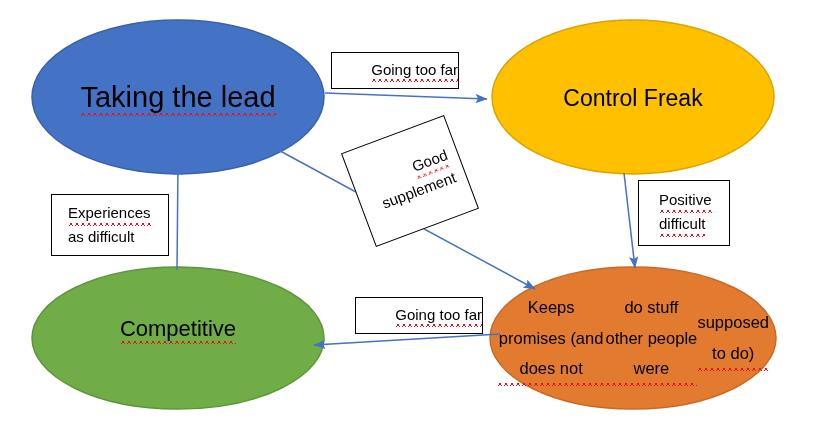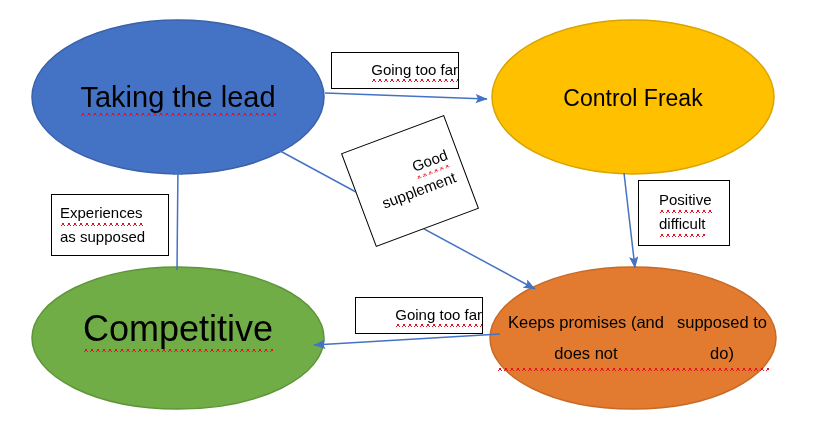--- a/index.html
+++ b/index.html
@@ -60,21 +60,21 @@
   }
   .label-box .ln { display: block; }
   #label-good-supplement {
     transform: rotate(-20.5deg);
     align-items: flex-end;
     padding-right: 10px;
   }
   #label-good-supplement .ln { text-align: right; }
   #node-label-taking-the-lead { font-size: 29px; }
   #node-label-control-freak { font-size: 23px; }
-  #node-label-competitive { font-size: 36px; }
+  #node-label-competitive { font-size: 22px; }
   #node-label-keeps-promises {
     font-size: 16.5px;
     line-height: 1.85;
     flex-direction: row;
   }
 </style>
 </head>
 <body>
 
 <div id="canvas">
@@ -106,39 +106,40 @@
   <div class="node-text" id="node-label-control-freak" style="left:492px; top:70px; width:282px; height:56px;">
     <span>Control Freak</span>
   </div>
 
   <div class="node-text" id="node-label-competitive" style="left:32px; top:302px; width:292px; height:56px;">
     <span class="sq">Competitive</span>
   </div>
 
   <div class="node-text" id="node-label-keeps-promises" style="left:497px; top:290px; width:272px; height:98px;">
     <span class="sq">Keeps promises (and does not</span>
+    <span class="sq">do stuff other people were</span>
     <span class="sq">supposed to do)</span>
   </div>
 
   <div class="label-box" id="label-going-too-far-top" style="left:331px; top:52px; width:128px; height:37px;">
     <span class="ln sq">Going too far</span>
   </div>
 
   <div class="label-box" id="label-good-supplement" style="left:355px; top:131px; width:110px; height:100px;">
     <span class="ln sq">Good</span>
     <span class="ln">supplement</span>
   </div>
 
   <div class="label-box" id="label-positive-opposite" style="left:638px; top:180px; width:92px; height:66px; align-items:flex-start; padding-left:20px;">
     <span class="ln sq">Positive</span>
     <span class="ln sq">difficult</span>
   </div>
 
-  <div class="label-box" id="label-experiences-as-difficult" style="left:51px; top:194px; width:118px; height:62px; align-items:flex-start; padding-left:8px;">
+  <div class="label-box" id="label-experiences-as-difficult" style="left:51px; top:194px; width:118px; height:62px; align-items:flex-start; padding-left:16px;">
     <span class="ln sq">Experiences</span>
-    <span class="ln">as supposed</span>
+    <span class="ln">as difficult</span>
   </div>
 
   <div class="label-box" id="label-going-too-far-bottom" style="left:355px; top:297px; width:128px; height:37px;">
     <span class="ln sq">Going too far</span>
   </div>
 
 </div>
 
 </body></html>

